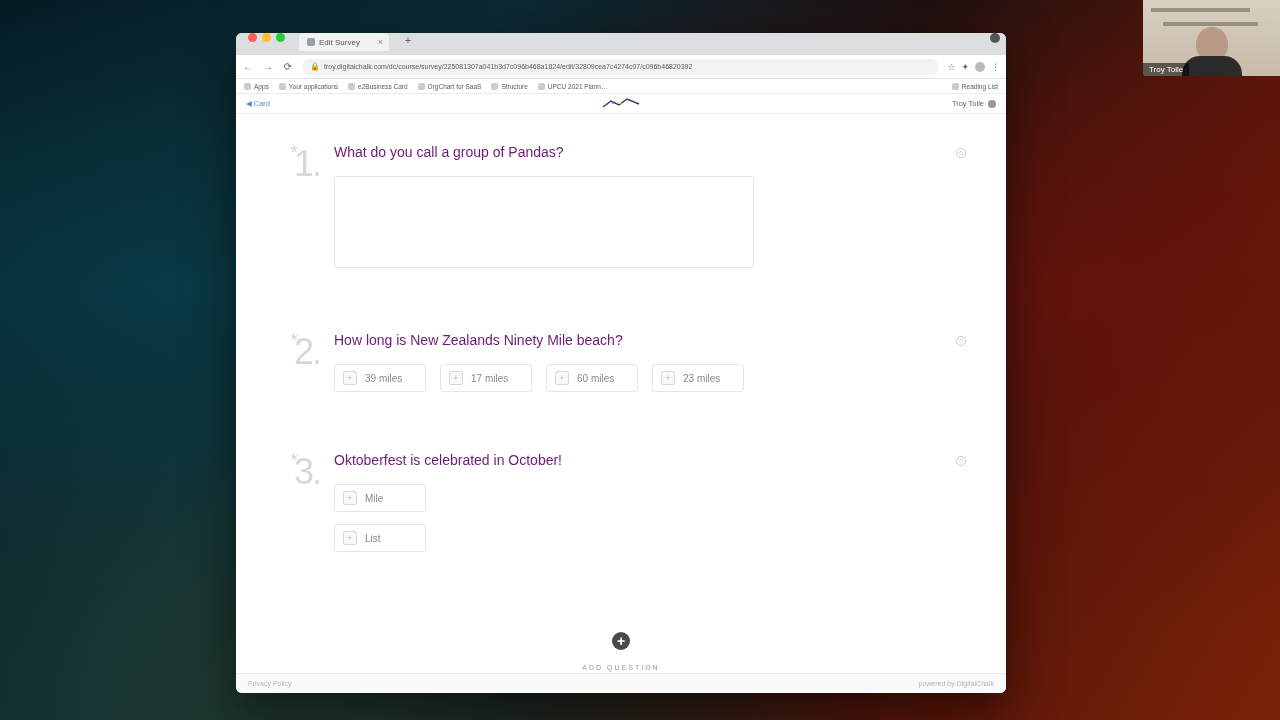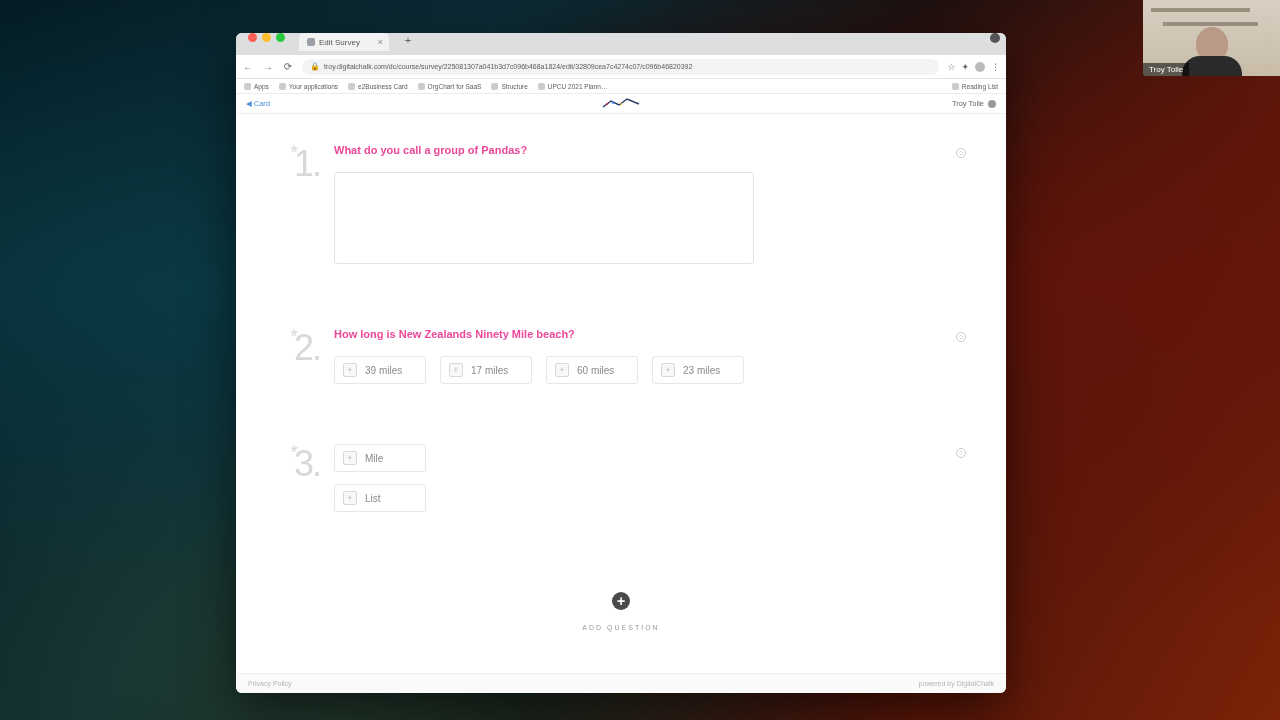--- a/index.html
+++ b/index.html
@@ -94,21 +94,21 @@
   .page{flex:1; overflow:auto; background:#fff; position:relative;}
   .qwrap{ padding:30px 40px 0 40px; }
   .question{ position:relative; margin-bottom:60px; display:flex; gap:14px; }
   .qnum{
     font-size:36px; font-weight:300; color:#d8d8d8; line-height:1;
     min-width:44px; text-align:right; letter-spacing:-2px;
     padding-top:2px;
   }
   .qnum .ast{font-size:20px; vertical-align:top; position:relative; top:-4px; left:2px;}
   .qbody{flex:1; max-width:420px;}
-  .qtitle{font-size:11px; color:#ec4899; margin-bottom:16px; font-weight:700;}
+  .qtitle{font-size:14px; color:#701a75; margin-bottom:16px; font-weight:400;}
   .qgear{
     position:absolute; right:0; top:4px; width:10px;height:10px;
     border:1px solid #ccc; border-radius:50%;
   }
   .qgear::after{content:"";position:absolute;inset:2px;border:1px dotted #ccc;border-radius:50%;}
   .textarea{
     width:100%; height:92px; border:1px solid #e3e3e3; border-radius:3px;
     resize:none; font-size:11px; padding:6px;
   }
   .choices{display:flex; gap:14px; flex-wrap:wrap;}
@@ -266,20 +266,21 @@
                   <span>23 miles</span>
                 </div>
             </div>
           </div>
           <div class="qgear"></div>
         </div>
 
         <div class="question">
           <div class="qnum"><span class="ast">*</span><span>3.</span></div>
           <div class="qbody">
+            <div class="qtitle">Oktoberfest is celebrated in October!</div>
             <div class="choices vertical">
               <div class="choice">
                   <div class="radio">+</div>
                   <span>Mile</span>
                 </div>
               <div class="choice">
                   <div class="radio">+</div>
                   <span>List</span>
                 </div>
             </div>

